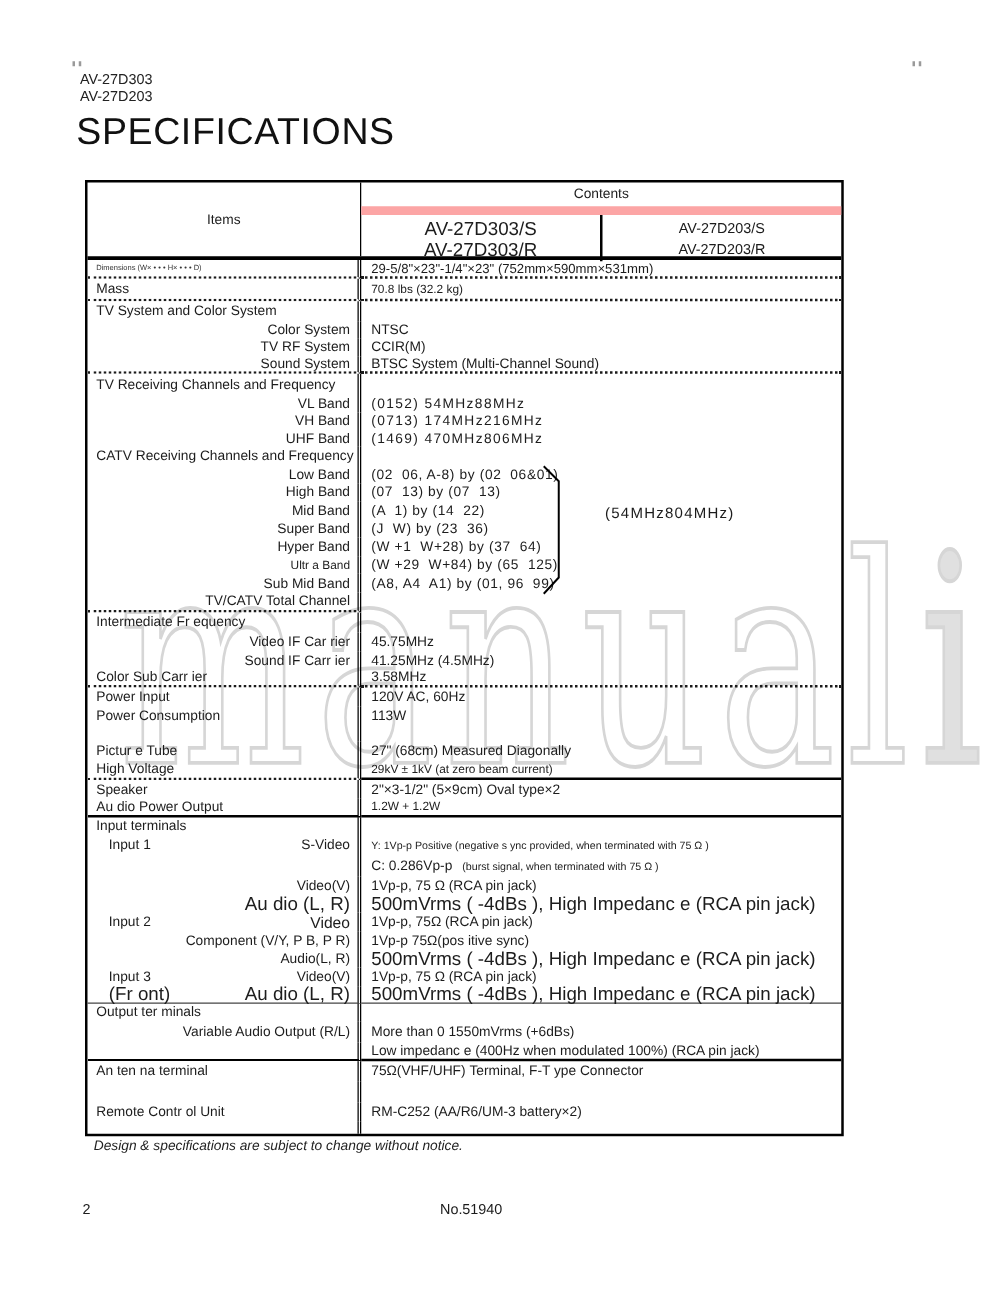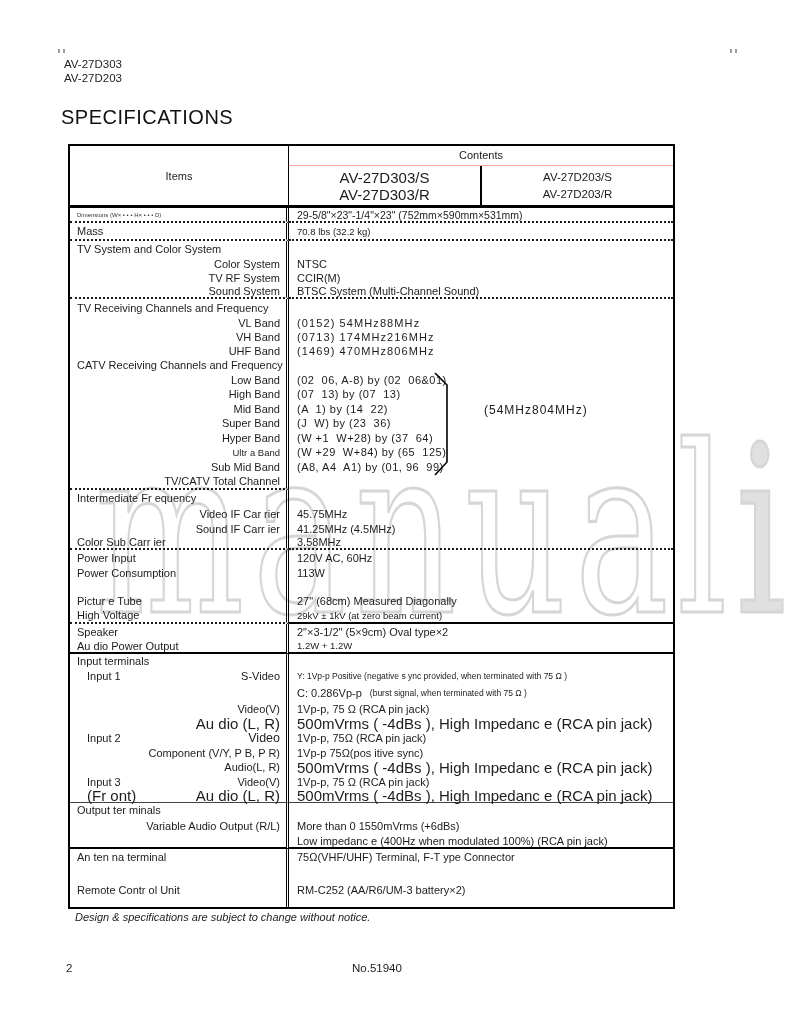--- a/index.html
+++ b/index.html
@@ -2,37 +2,37 @@
 <html><head>
 <meta charset="utf-8">
 <style>
   html,body{margin:0;padding:0;}
   body{
     width:800px;height:1036px;background:#ffffff;position:relative;
     font-family:"Liberation Sans", sans-serif;color:#1c1c1c;overflow:hidden;
   }
   .reg{position:absolute;width:2px;height:4px;background:#9a9a9a;}
   .models{position:absolute;left:64px;top:57px;font-size:11.5px;line-height:14px;color:#222;}
-  .title{position:absolute;left:61px;top:100px;font-size:20px;letter-spacing:.5px;color:#111;line-height:34px;}
+  .title{position:absolute;left:61px;top:89px;font-size:30px;letter-spacing:.5px;color:#111;line-height:34px;}
   .watermark{
     position:absolute;left:95px;top:415px;z-index:0;
     font-family:"DejaVu Serif", serif;font-size:150px;line-height:1;letter-spacing:8px;
     transform:scale(1.05,1.55);transform-origin:left top;white-space:nowrap;
   }
   .wm-outline{color:#ffffff;-webkit-text-stroke:2px #d6d6d6;}
   .wm-solid{color:#e0e0e0;-webkit-text-stroke:2px #d6d6d6;}
   .tablewrap{
     position:absolute;left:68px;top:144px;width:607px;z-index:1;
     border:2px solid #000;box-sizing:border-box;background:transparent;font-size:11px;
   }
   
   .hdr{display:flex;border-bottom:3px solid #000;height:59px;}
   .hdr-items{flex:0 0 219px;border-right:1px solid #000;display:flex;align-items:center;justify-content:center;box-sizing:border-box;}
   .hdr-right{flex:1;display:flex;flex-direction:column;min-width:0;}
-  .hdr-contents{height:19px;line-height:19px;text-align:center;border-bottom:1px solid #fca5a5;}
+  .hdr-contents{height:19px;line-height:19px;text-align:center;border-bottom:7px solid #fca5a5;}
   .hdr-models{display:flex;flex:1;}
   .hdr-a{flex:1;border-right:2px solid #000;text-align:center;padding-top:3px;line-height:17px;font-size:15px;box-sizing:border-box;}
   .hdr-b{flex:1;text-align:center;padding-top:3px;line-height:17px;font-size:11.5px;}
   
   .row{display:flex;align-items:stretch;}
   .lc{flex:0 0 219px;box-sizing:border-box;border-right:3px double #000;display:flex;align-items:center;justify-content:flex-end;padding-right:6px;min-width:0;}
   .lc.al{justify-content:flex-start;padding-left:7px;}
   .lc.split{justify-content:space-between;padding-left:17px;}
   .rc{flex:1;display:flex;align-items:center;padding-left:8px;min-width:0;box-sizing:border-box;}
   .lc span,.rc span{white-space:pre;}

